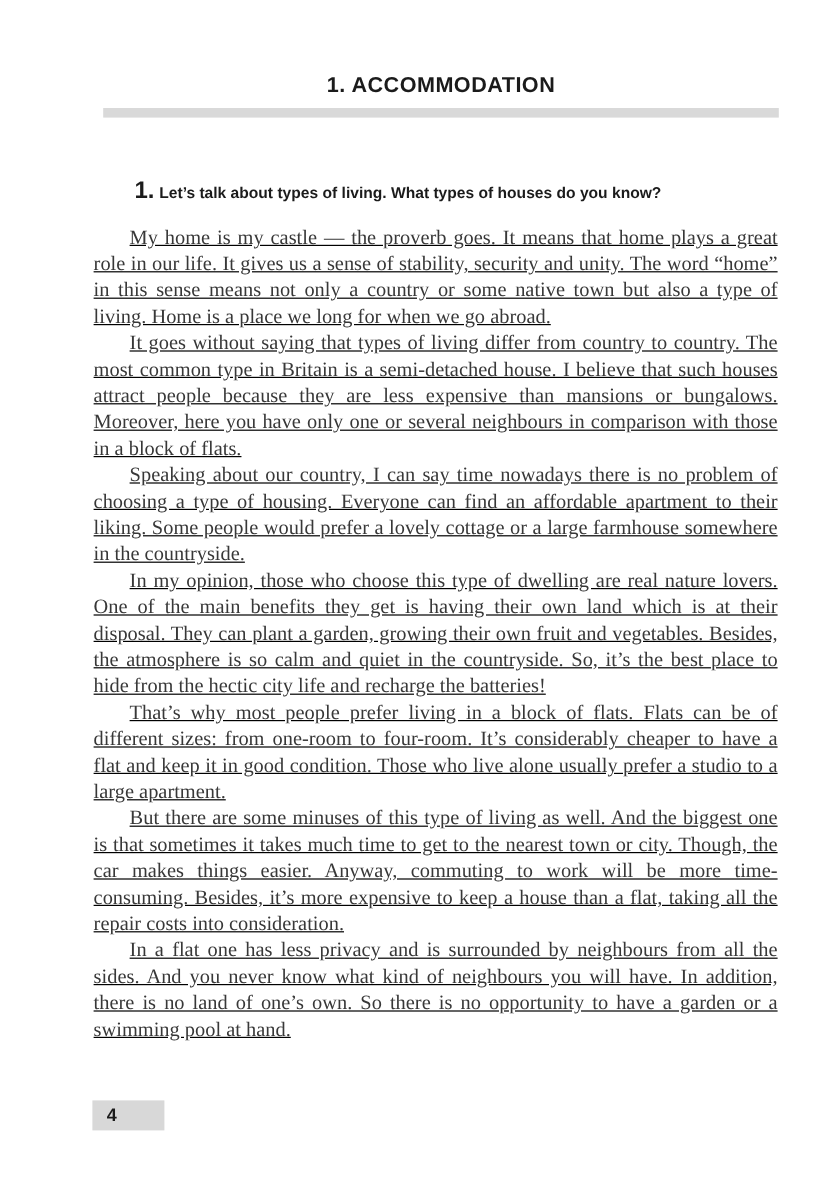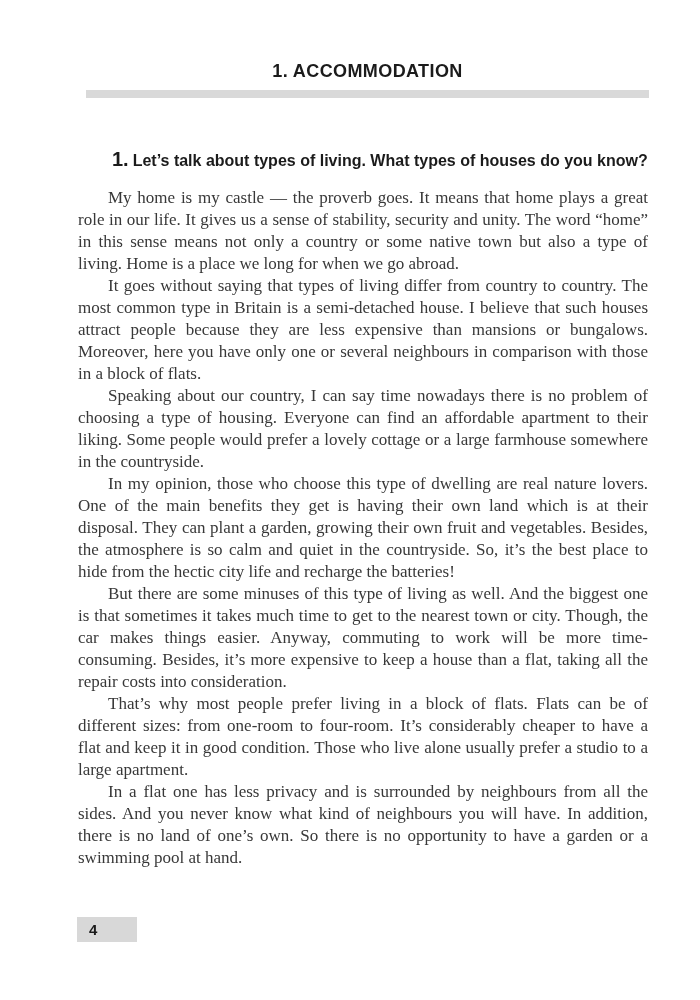--- a/index.html
+++ b/index.html
@@ -46,24 +46,25 @@
     font-family: "Liberation Sans", sans-serif;
     font-weight: bold;
     color: #1b1b1b;
     line-height: 22px;
   }
   .exercise-number {
     font-size: 20px;
     margin-right: 4px;
   }
   .exercise-prompt {
-    font-size: 16px;
+    font-size: 13px;
   }
   .body-text {
     margin-top: 15px;
+    text-decoration: underline;
   }
   .body-text p {
     margin: 0;
     text-align: justify;
     text-indent: 30px;
     font-size: 17px;
     line-height: 22px;
     color: #383838;
   }
   
@@ -99,22 +100,22 @@
 
     <h2 class="exercise-heading">
       <span class="exercise-number">1.</span><span class="exercise-prompt">Let’s talk about types of living. What types of houses do you know?</span>
     </h2>
 
     <div class="body-text">
       <p>My home is my castle — the proverb goes. It means that home plays a great role in our life. It gives us a sense of stability, security and unity. The word “home” in this sense means not only a country or some native town but also a type of living. Home is a place we long for when we go abroad.</p>
       <p>It goes without saying that types of living differ from country to country. The most common type in Britain is a semi-detached house. I believe that such houses attract people because they are less expensive than mansions or bungalows. Moreover, here you have only one or several neighbours in comparison with those in a block of flats.</p>
       <p>Speaking about our country, I can say time nowadays there is no problem of choosing a type of housing. Everyone can find an affordable apartment to their liking. Some people would prefer a lovely cottage or a large farmhouse somewhere in the countryside.</p>
       <p>In my opinion, those who choose this type of dwelling are real nature lovers. One of the main benefits they get is having their own land which is at their disposal. They can plant a garden, growing their own fruit and vegetables. Besides, the atmosphere is so calm and quiet in the countryside. So, it’s the best place to hide from the hectic city life and recharge the batteries!</p>
+      <p>That’s why most people prefer living in a block of flats. Flats can be of different sizes: from one-room to four-room. It’s considerably cheaper to have a flat and keep it in good condition. Those who live alone usually prefer a studio to a large apartment.</p>
       <p>But there are some minuses of this type of living as well. And the biggest one is that sometimes it takes much time to get to the nearest town or city. Though, the car makes things easier. Anyway, commuting to work will be more time-consuming. Besides, it’s more expensive to keep a house than a flat, taking all the repair costs into consideration.</p>
-      <p>That’s why most people prefer living in a block of flats. Flats can be of different sizes: from one-room to four-room. It’s considerably cheaper to have a flat and keep it in good condition. Those who live alone usually prefer a studio to a large apartment.</p>
       <p>In a flat one has less privacy and is surrounded by neighbours from all the sides. And you never know what kind of neighbours you will have. In addition, there is no land of one’s own. So there is no opportunity to have a garden or a swimming pool at hand.</p>
     </div>
 
   </div>
 
   <div class="page-number-box">
     <span class="page-number">4</span>
   </div>
 
 </div>

